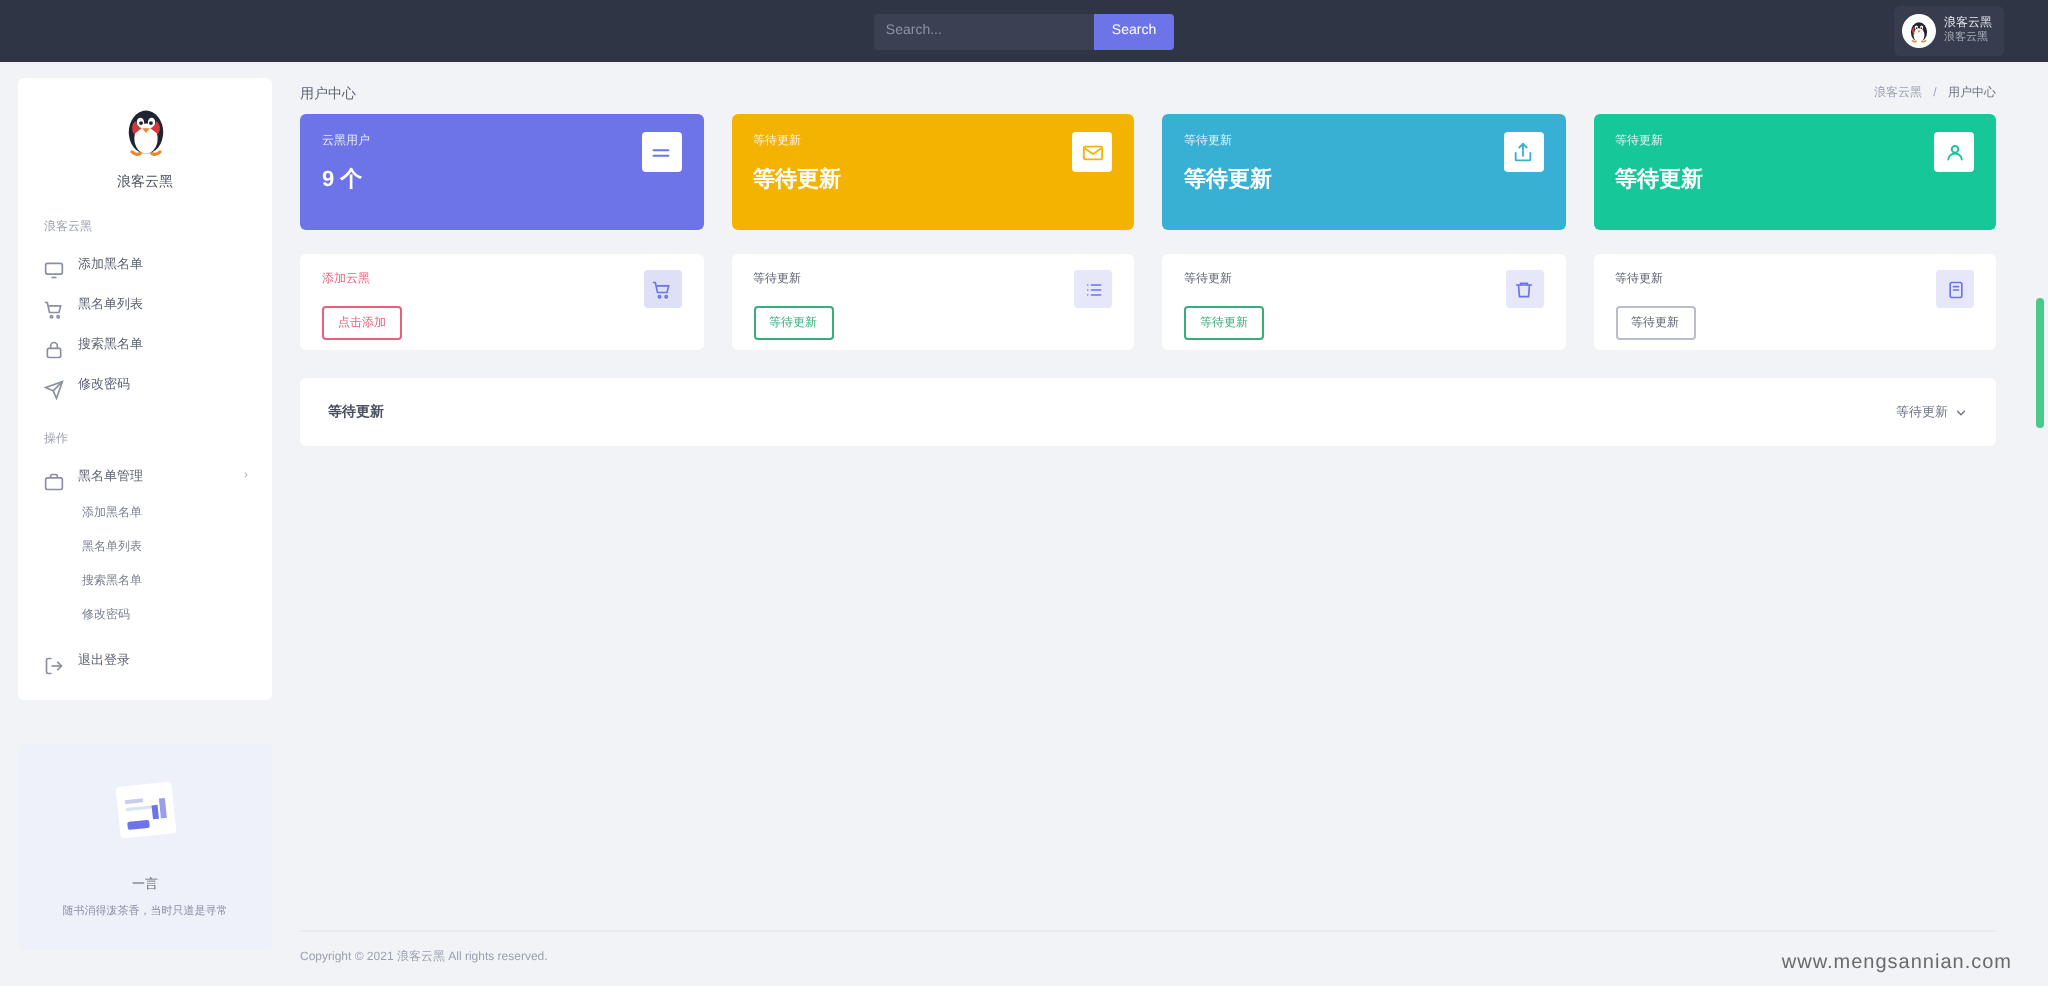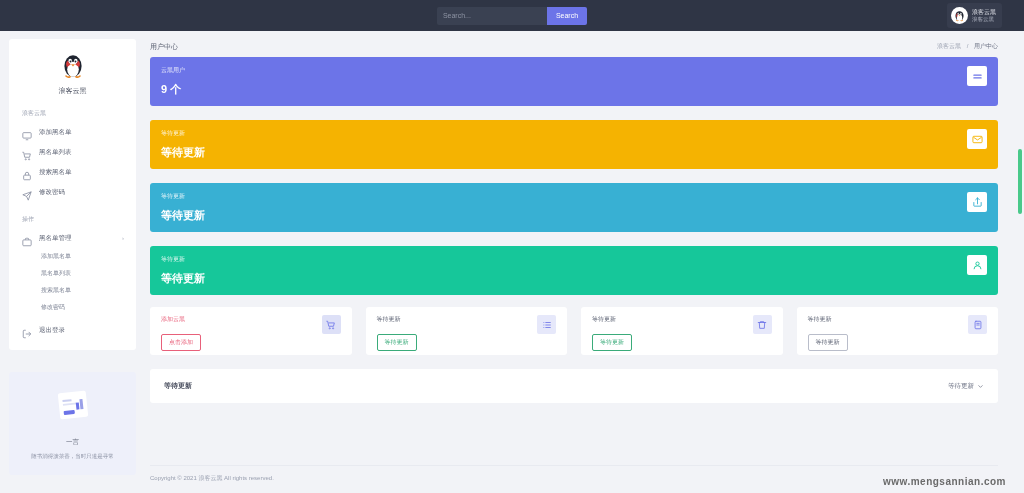--- a/index.html
+++ b/index.html
@@ -79,21 +79,21 @@
   .main { flex: 1; padding: 0 26px 0 5px; position: relative; }
   .crumb-row {
     height: 26px; display: flex; align-items: center; justify-content: space-between;
     padding-top: 5px;
   }
   .crumb-title { font-size: 7px; color: #5c6273; }
   .crumb-right { font-size: 6px; color: #9aa0b0; }
   .crumb-right .sep { margin: 0 4px; }
   .crumb-right .cur { color: #6d7385; }
 
-  .cards-row { display: flex; gap: 14px; flex-direction: column; }
+  .cards-row { display: flex; gap: 14px; }
   .stat-card {
     flex: 1; height: 58px; border-radius: 3px; padding: 9px 11px;
     display: flex; align-items: flex-start; justify-content: space-between;
     position: relative;
   }
   .stat-card .sc-title { font-size: 6px; color: rgba(255,255,255,.85); margin-bottom: 7px; }
   .stat-card .sc-value { font-size: 11px; font-weight: bold; color: #fff; }
   .sc-icon {
     width: 20px; height: 20px; background: #fff; border-radius: 2px;
     display: flex; align-items: center; justify-content: center; flex: none;
@@ -132,21 +132,21 @@
   .scrollbar {
     position: absolute; right: 2px; top: 118px; width: 4px; height: 65px;
     background: #49c98a; border-radius: 2px;
   }
 
   .watermark {
     position: absolute; right: 18px; bottom: 6px; text-align: right;
     pointer-events: none;
   }
   .watermark .w1 { font-size: 19px; color: #6a6a6a; letter-spacing: 1px; }
-  .watermark .w2 { font-size: 10px; color: #6a6a6a; letter-spacing: .5px; margin-top: 3px; font-weight: bold; }
+  .watermark .w2 { font-size: 10px; color: #6a6a6a; letter-spacing: .5px; margin-top: 3px; }
 </style>
 </head>
 <body>
 
 <div class="topbar">
   <div class="search-wrap">
     <input class="search-input" value="" placeholder="Search..." style="">
     <button class="search-btn">Search</button>
   </div>
   <div class="user-chip">

